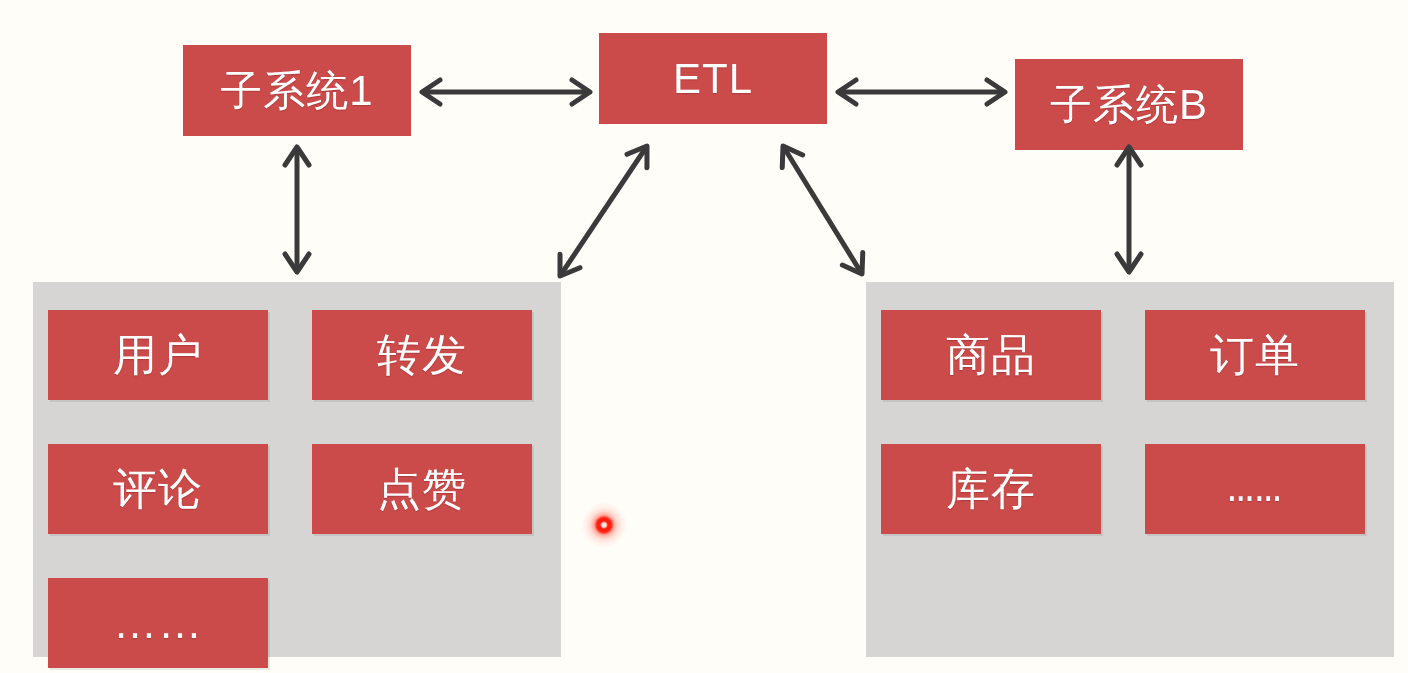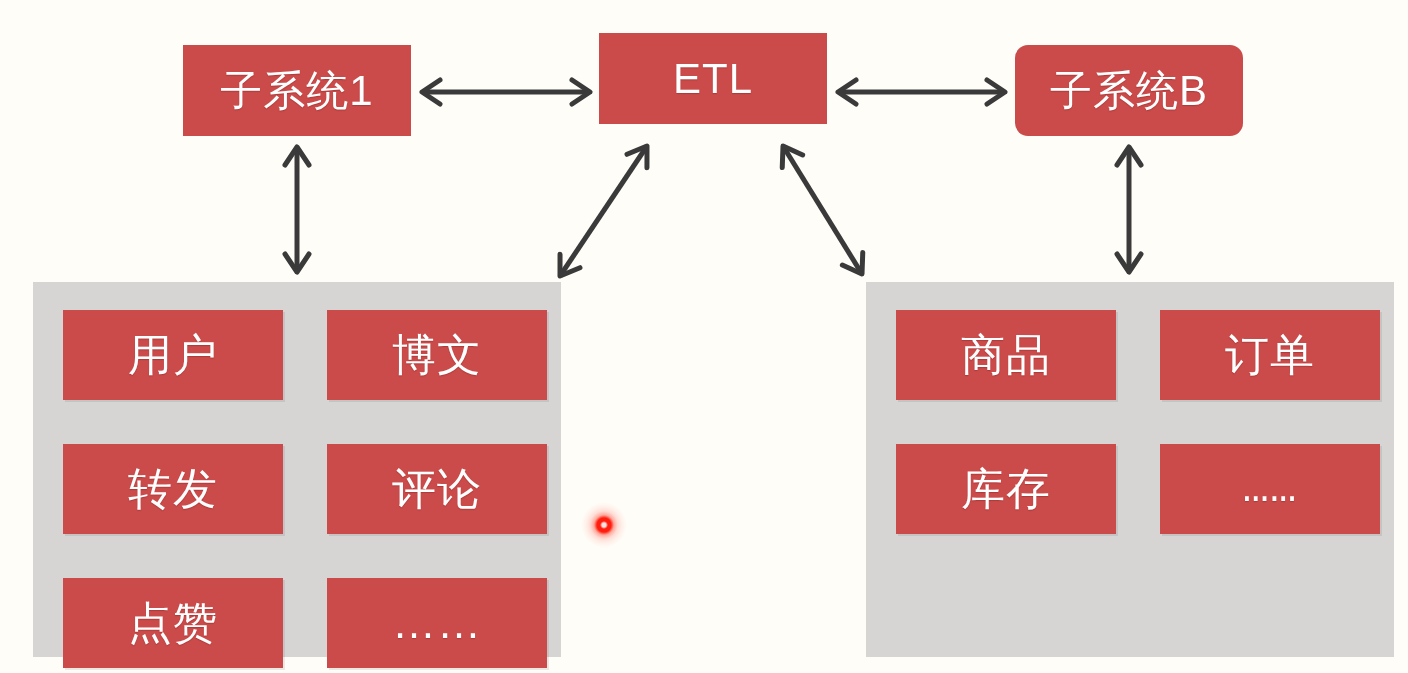--- a/index.html
+++ b/index.html
@@ -24,34 +24,34 @@
     color: var(--text-white, #ffffff);
     display: flex;
     align-items: center;
     justify-content: center;
     font-size: 42px;
     letter-spacing: 1px;
     text-shadow: 0 1px 1px rgba(120,30,30,0.35);
   }
   #node-subsystem1 { left: 183px; top: 45px; }
   #node-etl        { left: 599px; top: 33px; }
-  #node-subsystemB { left: 1015px; top: 45px; border-radius: 13px; }
+  #node-subsystemB { left: 1015px; top: 59px; }
 
   .group-container {
     position: absolute;
     top: 282px;
     width: 528px;
     height: 375px;
     background: var(--container-gray, #d6d5d3);
     display: grid;
     grid-template-columns: 220px 220px;
     grid-auto-rows: 90px;
     column-gap: 15px;
     row-gap: 18px;
-    padding: 28px 0 0 30px;
+    padding: 28px 0 0 15px;
     box-sizing: border-box;
     gap: 44px;
   }
   #group-left  { left: 33px; }
   #group-right { left: 866px; font-family: Liberation Mono, monospace; }
 
   .cell {
     background: var(--box-red, #cb4a4a);
     color: var(--text-white, #ffffff);
     display: flex;
@@ -107,21 +107,20 @@
       <line x1="838" y1="92" x2="1005" y2="92" marker-start="url(#ah)" marker-end="url(#ah)"></line>
       <line x1="297" y1="147" x2="297" y2="272" marker-start="url(#ah)" marker-end="url(#ah)"></line>
       <line x1="1129" y1="147" x2="1129" y2="272" marker-start="url(#ah)" marker-end="url(#ah)"></line>
       <line x1="647" y1="146" x2="560" y2="276" marker-start="url(#ah)" marker-end="url(#ah)"></line>
       <line x1="783" y1="146" x2="862" y2="274" marker-start="url(#ah)" marker-end="url(#ah)"></line>
     </g>
   </svg>
 
   <div class="group-container" id="group-left">
     <div class="cell">用户</div>
-    <div class="cell">博文</div>
     <div class="cell">转发</div>
     <div class="cell">评论</div>
     <div class="cell">点赞</div>
     <div class="cell">……</div>
   </div>
 
   <div class="group-container" id="group-right">
     <div class="cell">商品</div>
     <div class="cell">订单</div>
     <div class="cell">库存</div>

